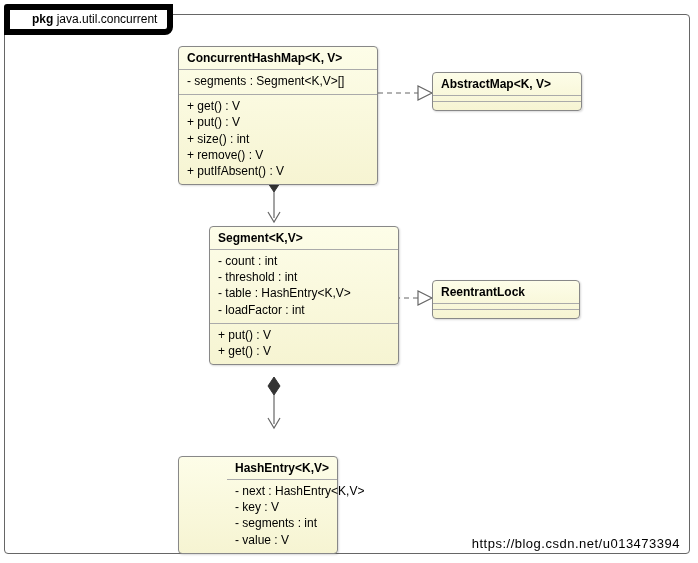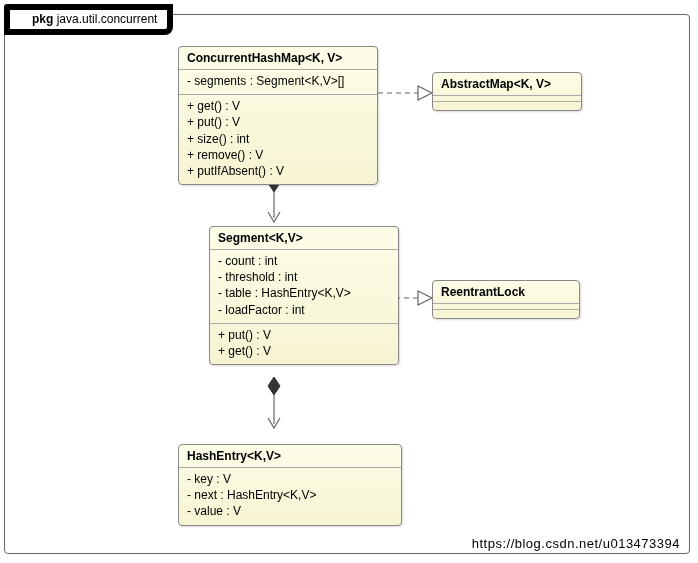--- a/index.html
+++ b/index.html
@@ -119,25 +119,26 @@
     <div class="row">+ get() : V</div>
   </div>
 </div>
 
 <div class="uml" style="left:432px; top:280px; width:148px;">
   <div class="title">ReentrantLock</div>
   <div class="emptyline"></div>
   <div class="section" style="height:6px;"></div>
 </div>
 
-<div class="uml" style="left:178px; top:444px; width:224px;">
+<div class="uml" style="left:178px; top:456px; width:160px;padding-left:48px;">
   <div class="title">HashEntry&lt;K,V&gt;</div>
   <div class="section">
+    <div class="row">- next : HashEntry&lt;K,V&gt;</div>
     <div class="row">- key : V</div>
-    <div class="row">- next : HashEntry&lt;K,V&gt;</div>
+    <div class="row">- segments : int</div>
     <div class="row">- value : V</div>
   </div>
 </div>
 
 <svg class="connectors">
 
   <line x1="378" y1="93" x2="418" y2="93" stroke="#666" stroke-width="1.2" stroke-dasharray="5,4"></line>
   <polygon points="432,93 418,86 418,100" fill="#fff" stroke="#666" stroke-width="1.2"></polygon>
 
   <polygon points="274,174 268,183 274,192 280,183" fill="#333" stroke="#333"></polygon>

